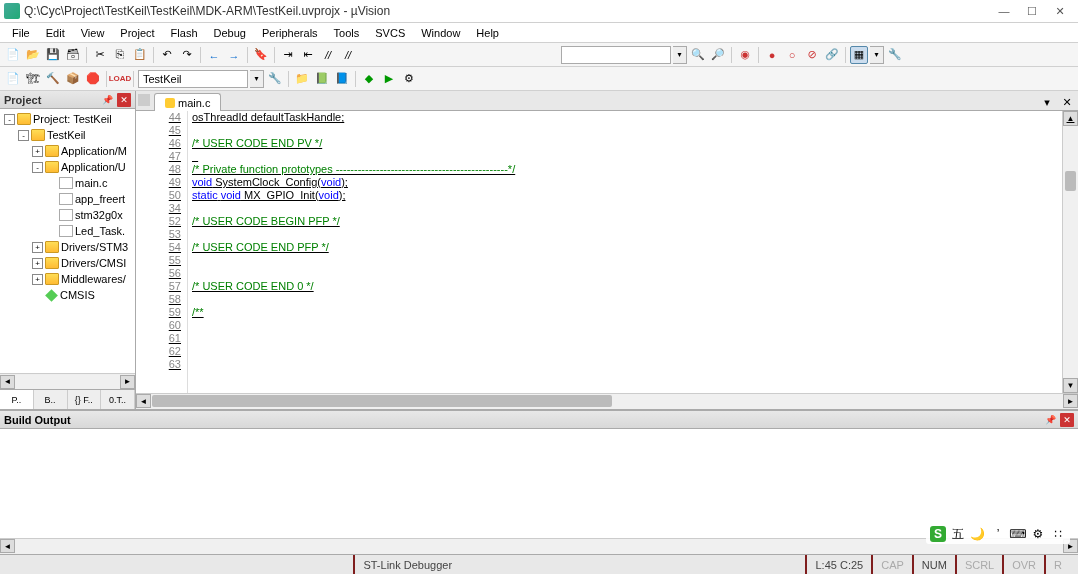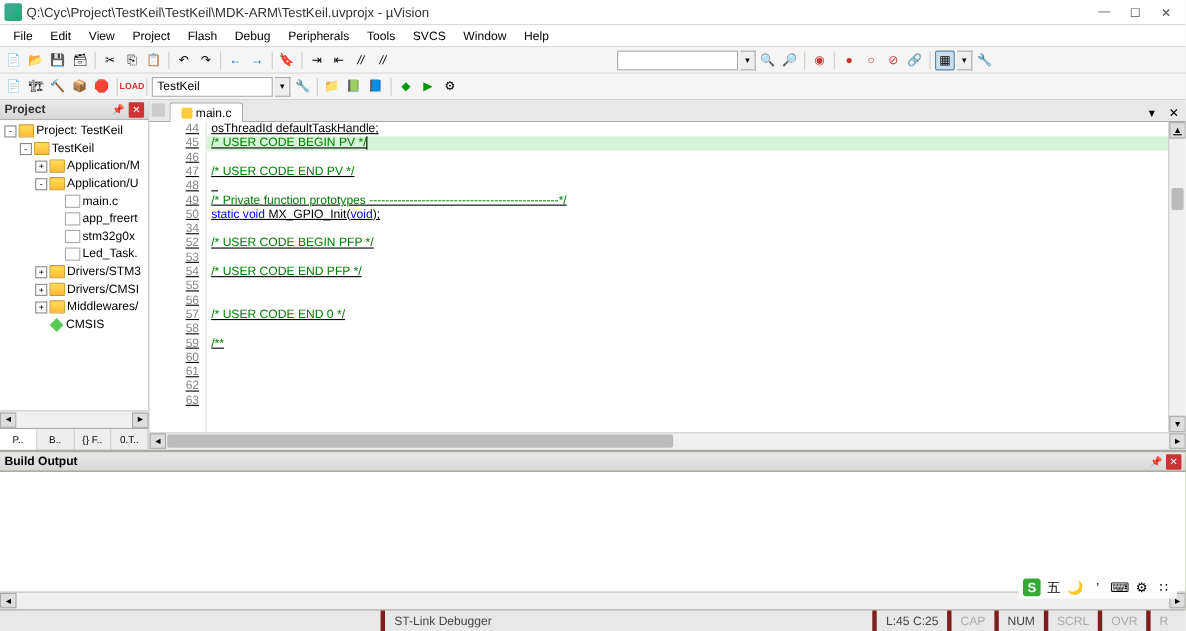--- a/index.html
+++ b/index.html
@@ -47,30 +47,30 @@
 .line { height: 13px; line-height: 13px; white-space: pre; padding-left: 4px; }
 .hl-line { background: #d6f5d6; }
 .kw { color: #0000ff; }
 .cm { color: #008000; }
 .cursor { display: inline-block; width: 1px; height: 12px; background: #000; vertical-align: middle; }
 .vscroll { width: 16px; background: #f0f0f0; border-left: 1px solid #ccc; position: relative; }
 .vs-btn { height: 15px; background: #ddd; border: 1px solid #aaa; display: flex; align-items: center; justify-content: center; font-size: 8px; }
 .vs-thumb { position: absolute; top: 60px; left: 2px; right: 2px; height: 20px; background: #bbb; border-radius: 2px; }
 .editor-hscroll { height: 16px; display: flex; background: #f0f0f0; border-top: 1px solid #ccc; }
 .hs-thumb { width: 460px; height: 12px; background: #bbb; border-radius: 2px; margin: 1px; }
-.build-panel { height: 145px; display: flex; flex-direction: column; border-top: 2px solid #aaa; background: #4d7c0f; }
+.build-panel { height: 145px; display: flex; flex-direction: column; border-top: 2px solid #aaa; background: #000000; }
 .build-header { height: 18px; background: linear-gradient(#e8e8e8,#d8d8d8); display: flex; align-items: center; padding: 0 4px; border-bottom: 1px solid #aaa; }
 .build-header span { flex: 1; font-weight: bold; }
 .build-body { flex: 1; background: #fff; }
 .build-hscroll { height: 16px; display: flex; background: #f0f0f0; border-top: 1px solid #ccc; }
 .ime-tray { position: absolute; bottom: 30px; right: 8px; display: flex; gap: 4px; align-items: center; background: rgba(255,255,255,0.9); padding: 2px 4px; border-radius: 3px; }
 .ime-icon { width: 16px; height: 16px; display: flex; align-items: center; justify-content: center; font-size: 12px; }
 .statusbar { height: 20px; background: #e8e8e8; border-top: 1px solid #aaa; display: flex; align-items: center; padding: 0 8px; color: #444; }
 .status-spacer { flex: 1; }
-.status-cell { padding: 0 8px; border-left: 4px solid #7f1d1d; height: 100%; display: flex; align-items: center; }
+.status-cell { padding: 0 8px; border-left: 2px solid #7f1d1d; height: 100%; display: flex; align-items: center; }
 </style>
 </head>
 <body>
 
 <div class="titlebar">
   <div class="icon"></div>
   <span>Q:\Cyc\Project\TestKeil\TestKeil\MDK-ARM\TestKeil.uvprojx - µVision</span>
   <div class="win-btns">
     <div class="win-btn">—</div>
     <div class="win-btn">☐</div>
@@ -269,25 +269,25 @@
           <div class="line">57</div>
           <div class="line">58</div>
           <div class="line">59</div>
           <div class="line">60</div>
           <div class="line">61</div>
           <div class="line">62</div>
           <div class="line">63</div>
         </div>
       <div class="code-lines" id="codelines">
           <div class="line">osThreadId defaultTaskHandle;</div>
-          <div class="line hl-line"><span class="cm">/* USER CODE BEGIN PV */</span><span class="cursor"></span></div>
           <div class="line"></div>
           <div class="line"><span class="cm">/* USER CODE END PV */</span></div>
           <div class="line">  </div>
           <div class="line"><span class="cm">/* Private function prototypes -----------------------------------------------*/</span></div>
+          <div class="line"><span class="kw">void</span> SystemClock_Config(<span class="kw">void</span>);</div>
           <div class="line"><span class="kw">static</span> <span class="kw">void</span> MX_GPIO_Init(<span class="kw">void</span>);</div>
           <div class="line"></div>
           <div class="line"><span class="cm">/* USER CODE BEGIN PFP */</span></div>
           <div class="line"></div>
           <div class="line"><span class="cm">/* USER CODE END PFP */</span></div>
           <div class="line"></div>
           <div class="line"></div>
           <div class="line"><span class="cm">/* USER CODE END 0 */</span></div>
           <div class="line"></div>
           <div class="line"><span class="cm">/**</span></div>

